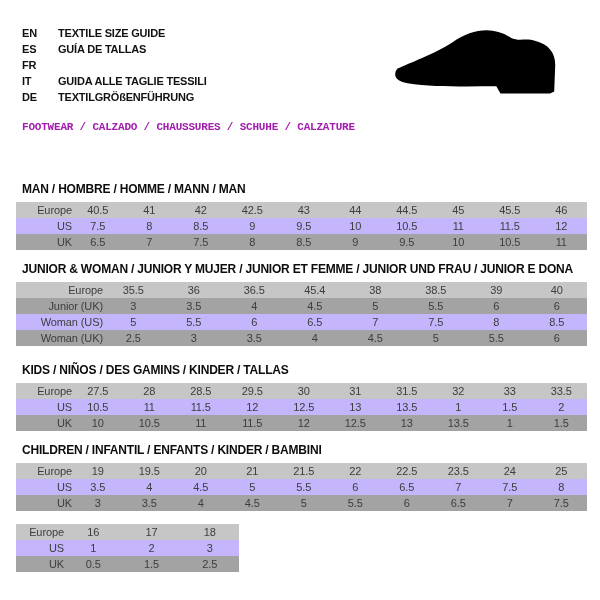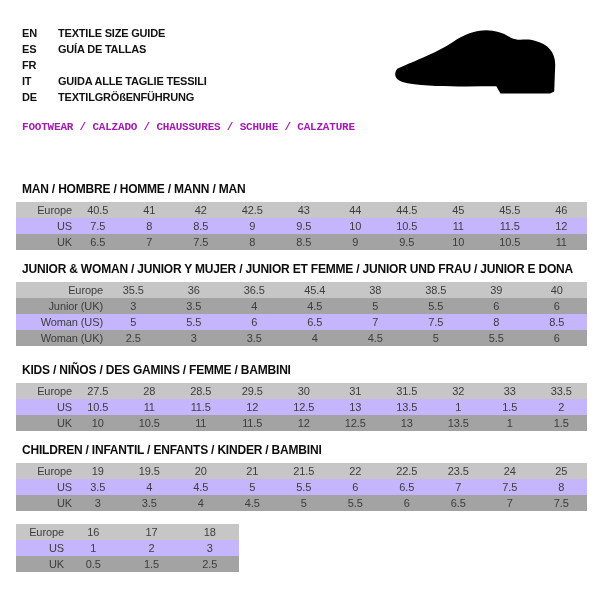--- a/index.html
+++ b/index.html
@@ -195,21 +195,21 @@
           <td>4.5</td>
           <td>5</td>
           <td>5.5</td>
           <td>6</td>
         </tr>
       </tbody>
   </table>
 </div>
 
 <div class="section section-kids">
-  <div class="tbl-title">KIDS / NIÑOS / DES GAMINS / FEMME / BAMBINI</div>
+  <div class="tbl-title">KIDS / NIÑOS / DES GAMINS / KINDER / TALLAS</div>
   <table class="tbl-10">
     <tbody>
         <tr class="r-header">
           <td class="label">Europe</td>
           <td>27.5</td>
           <td>28</td>
           <td>28.5</td>
           <td>29.5</td>
           <td>30</td>
           <td>31</td>

